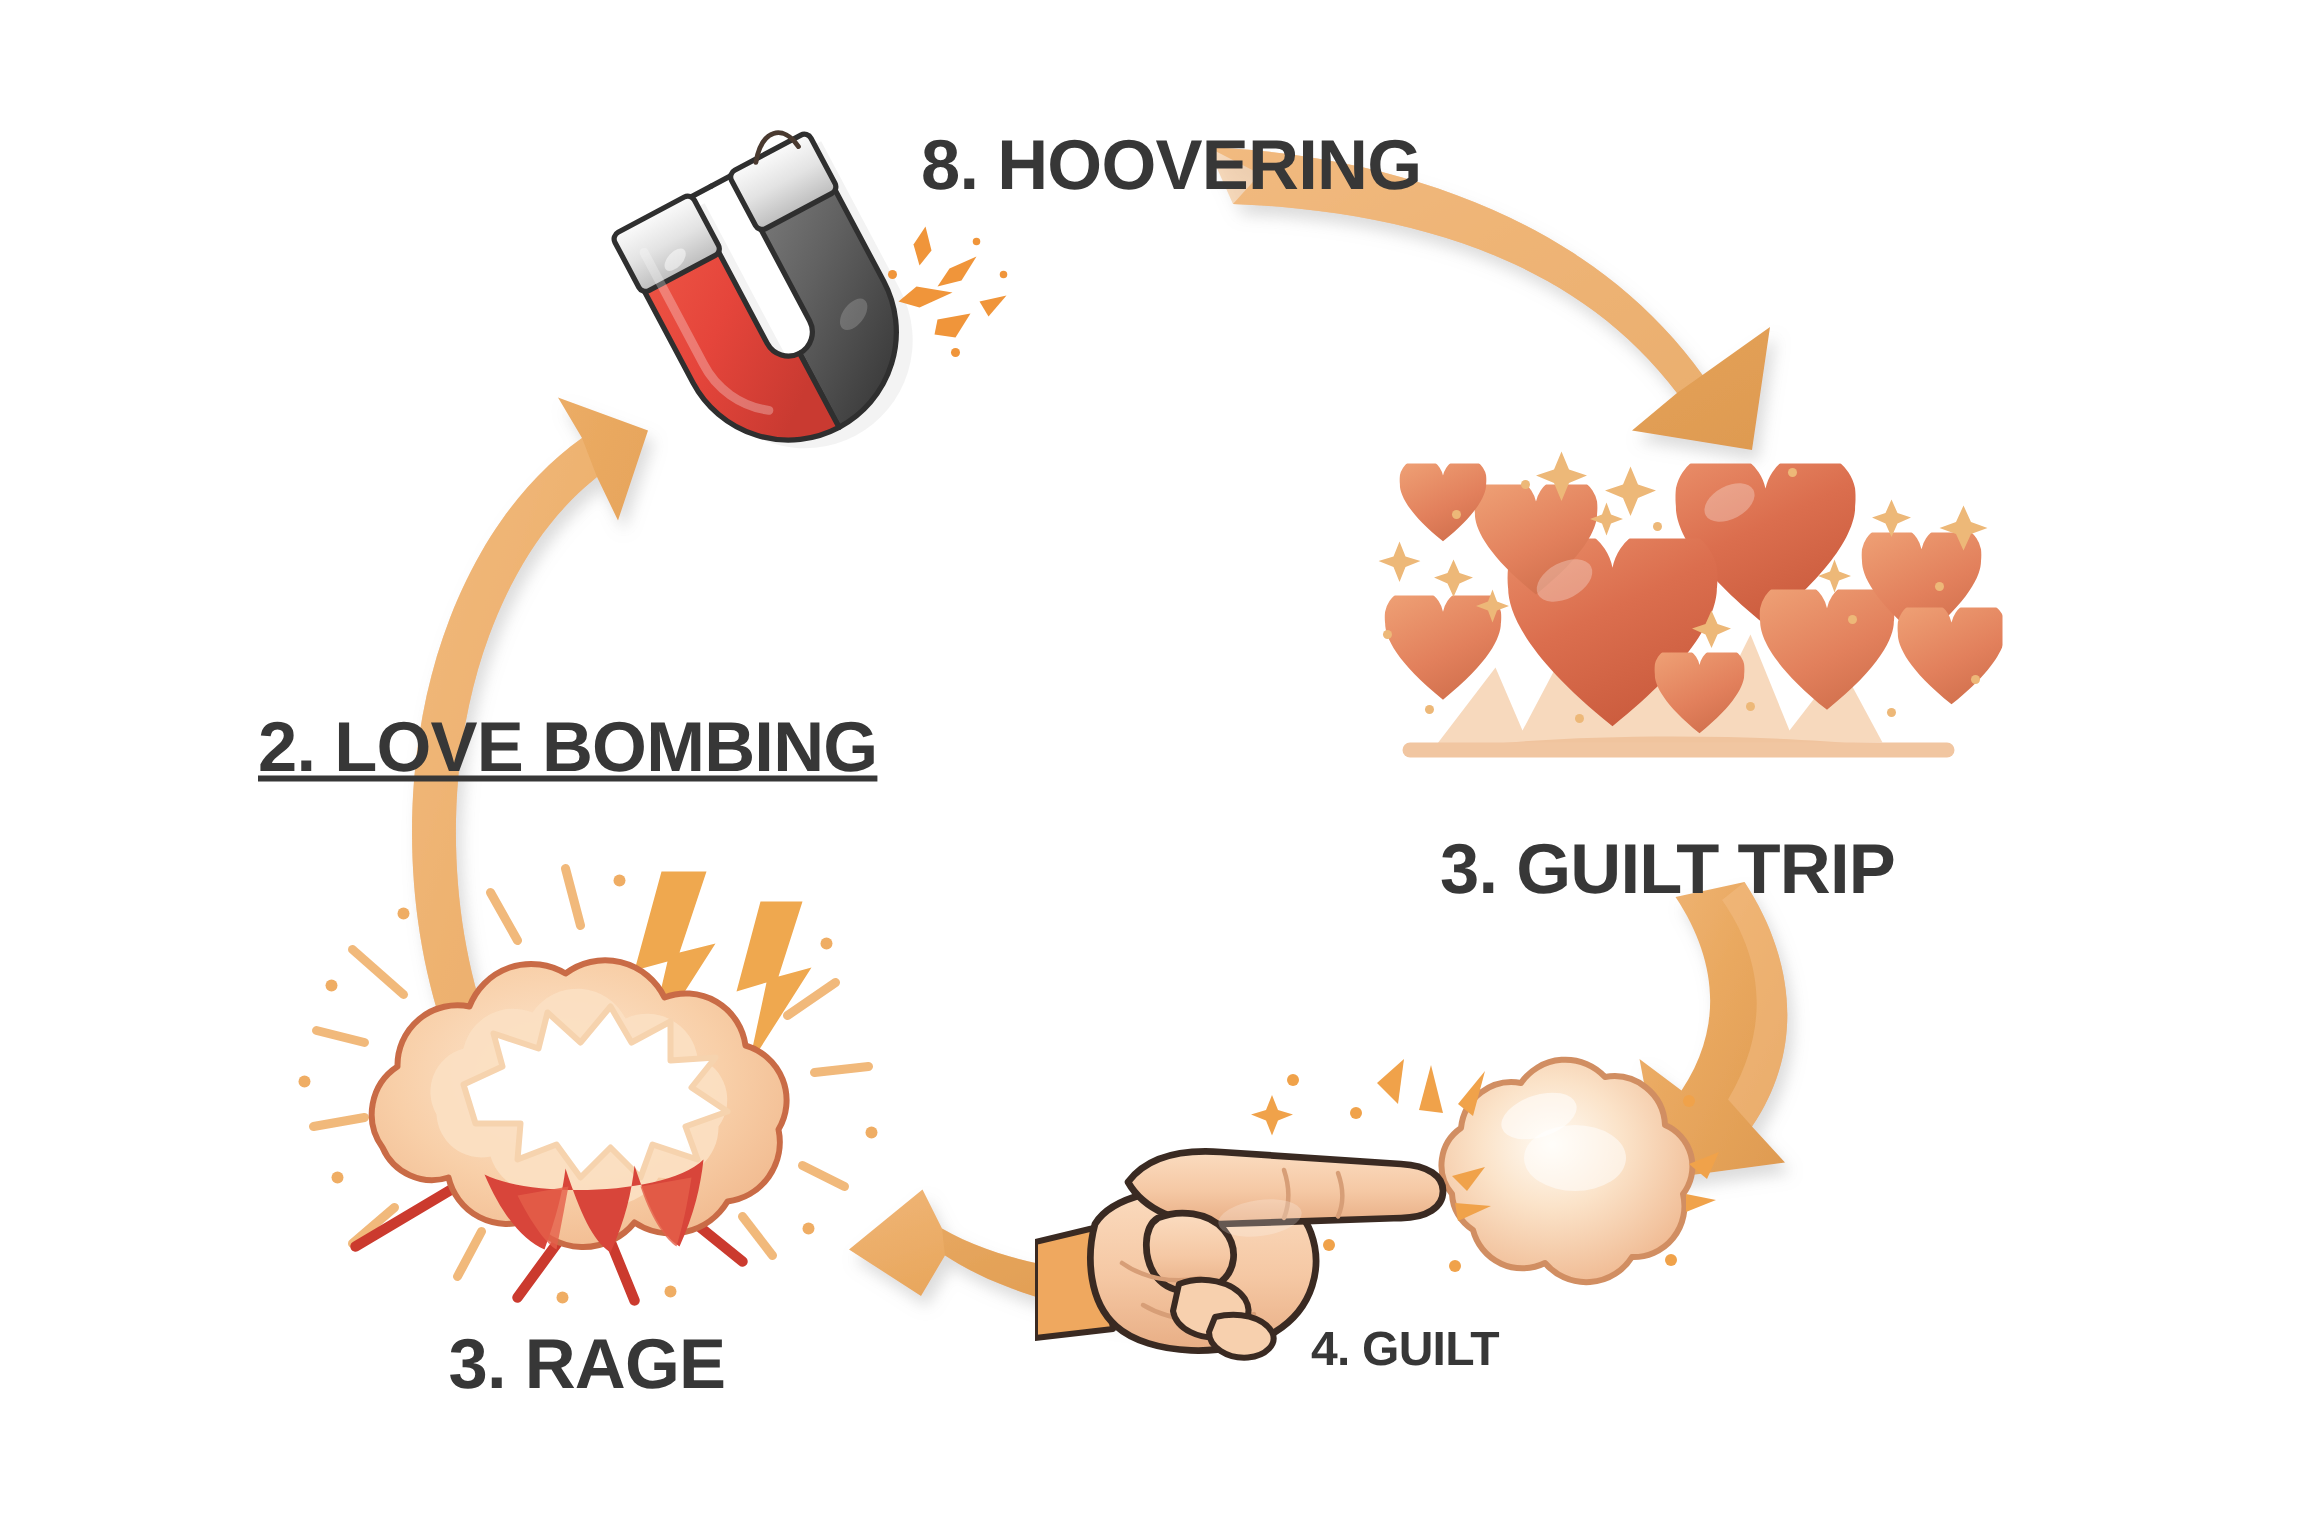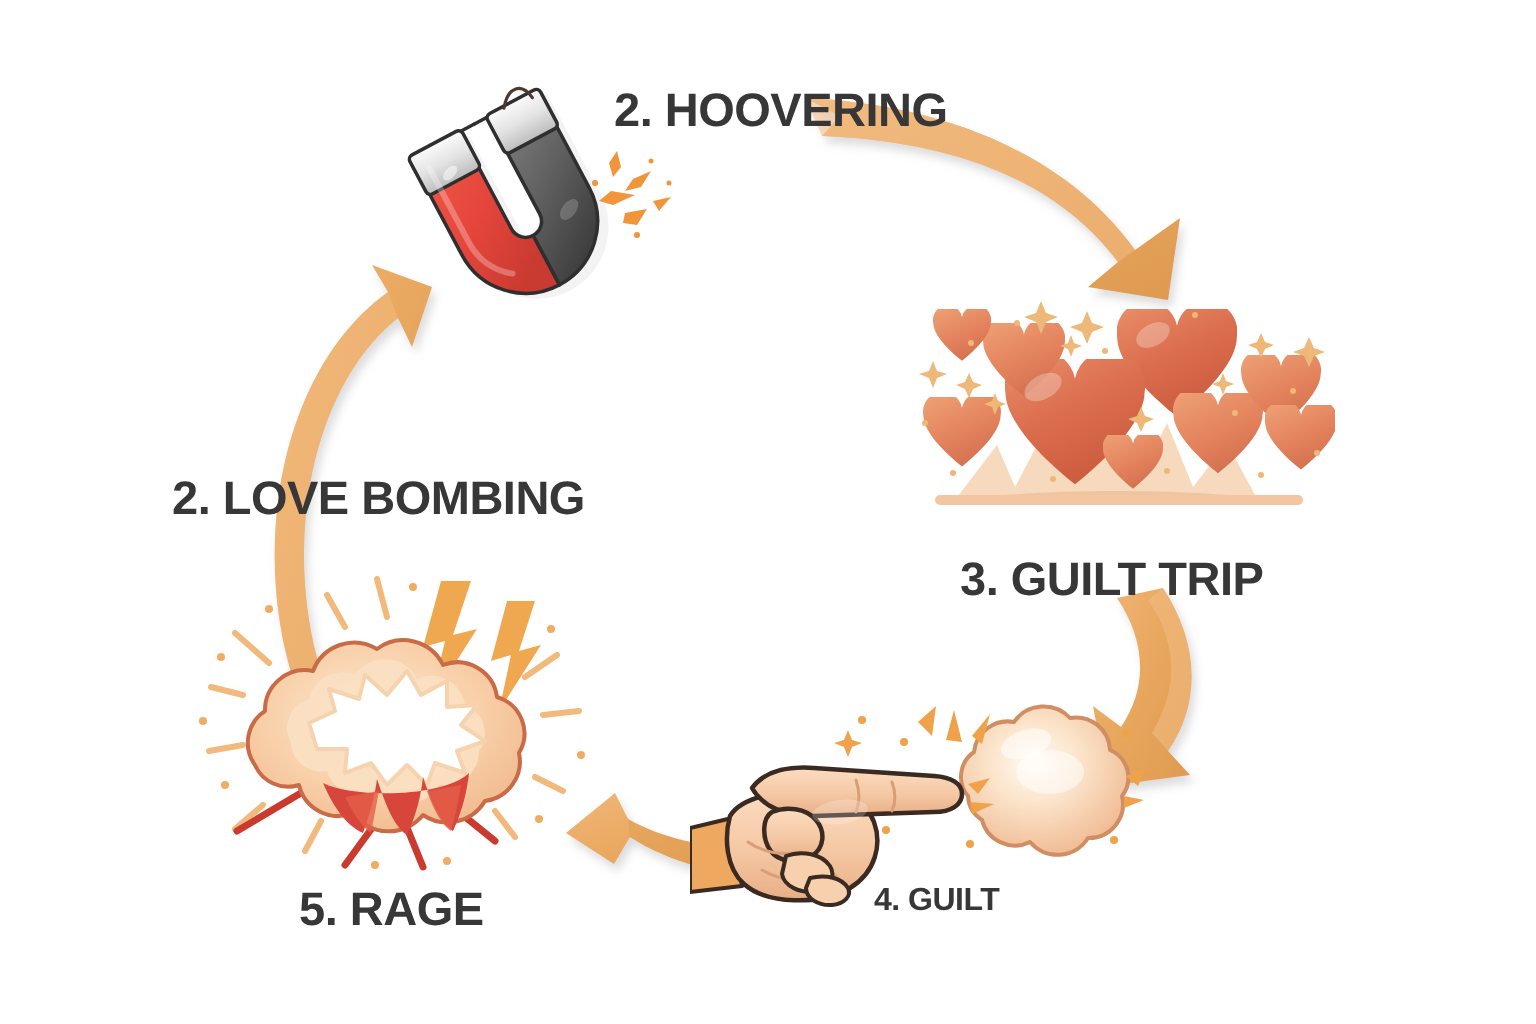--- a/index.html
+++ b/index.html
@@ -23,21 +23,21 @@
     position: absolute;
     font-family: "Liberation Sans", sans-serif;
     font-weight: bold;
     color: #373737;
     letter-spacing: -0.5px;
     white-space: nowrap;
     z-index: 40;
     text-rendering: geometricPrecision;
   }
   #label-hoovering   { left: 614px; top: 82px;  font-size: 47px; }
-  #label-lovebombing { left: 172px; top: 470px; font-size: 47px; }
+  #label-lovebombing { left: 172px; top: 470px; font-size: 47px; text-decoration: underline; }
   #label-guilttrip   { left: 960px; top: 551px; font-size: 47px; }
   #label-guilt       { left: 874px; top: 881px; font-size: 32px; text-align: center; }
   #label-rage        { left: 299px; top: 881px; font-size: 47px; }
 
   .art { position: absolute; z-index: 20; }
   .arrow-layer { position: absolute; left: 0; top: 0; z-index: 10; }
   #art-magnet    { left: 385px; top: 75px;  width: 300px; height: 260px; }
   #art-hearts    { left: 905px; top: 295px; width: 430px; height: 230px; }
   #art-explosion { left: 195px; top: 565px; width: 400px; height: 320px; }
   #art-hand      { left: 690px; top: 680px; width: 330px; height: 230px; z-index: 30; }
@@ -401,19 +401,19 @@
     <g fill="#F0A24A">
       <path d="M 196 96 L 216 88 L 208 106 Z"></path>
       <path d="M 194 116 L 214 120 L 194 128 Z"></path>
       <circle cx="184" cy="160" r="4"></circle>
       <circle cx="40" cy="164" r="4"></circle>
       <circle cx="14" cy="100" r="4"></circle>
       <circle cx="196" cy="54" r="4"></circle>
     </g>
   </svg>
 
-  <div id="label-hoovering" class="stage-label">2. HOOVERING</div>
+  <div id="label-hoovering" class="stage-label">8. HOOVERING</div>
   <div id="label-guilttrip" class="stage-label">3. GUILT TRIP</div>
   <div id="label-guilt" class="stage-label">4. GUILT</div>
-  <div id="label-rage" class="stage-label">5. RAGE</div>
+  <div id="label-rage" class="stage-label">3. RAGE</div>
   <div id="label-lovebombing" class="stage-label">2. LOVE BOMBING</div>
 
 </div>
 
 </body></html>

